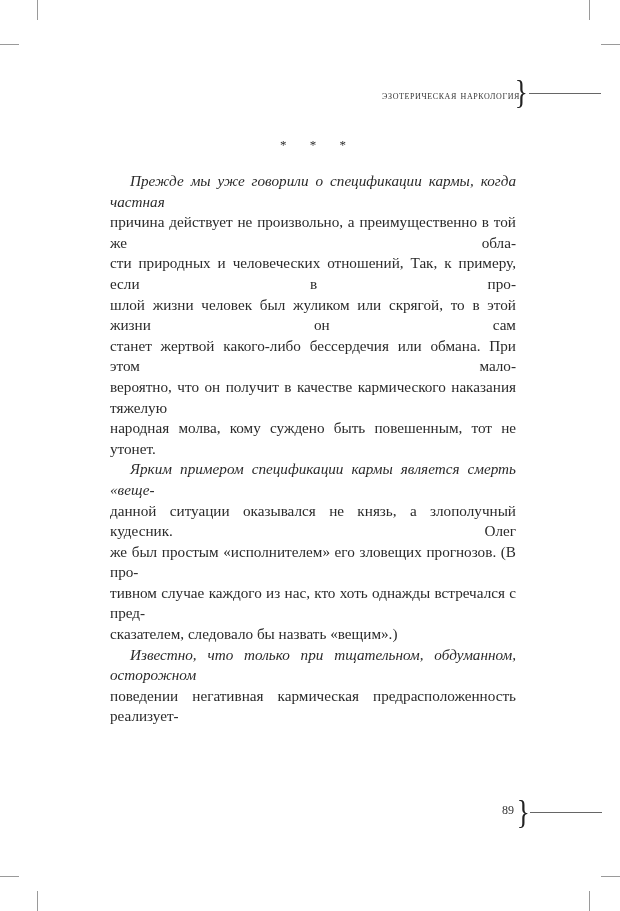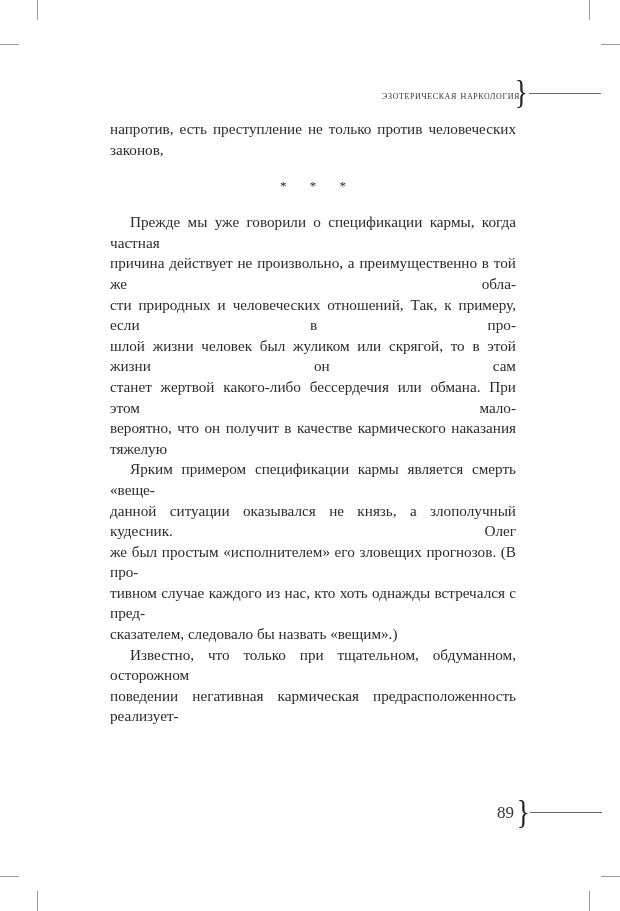--- a/index.html
+++ b/index.html
@@ -27,57 +27,57 @@
 
     .text {
       position: absolute; left: 110px; top: 119px; width: 406px;
       font-family: "Liberation Serif", serif;
       font-size: 15.2px; line-height: 20.6px; color: #2a2a2a;
     }
     .text p { margin: 0; text-align: justify; hyphens: manual; }
     .text .stars { text-align: center; letter-spacing: 10px; padding-left: 10px; margin: 16px 0 16px 0; font-size: 13px; line-height: 20px; }
     .line { display: block; text-align: justify; text-align-last: justify; }
     .line.last { text-align-last: left; }
-    .line.ind { text-indent: 20px; }
+    .line.ind { text-indent: 20px; font-style: italic; }
 
     .page-number {
       position: absolute; top: 803px; right: 106px;
-      font-family: "Liberation Serif", serif; font-size: 17px; color: #333;
+      font-family: "Liberation Serif", serif; font-size: 12px; color: #333;
     }
   </style>
 </head>
 <body>
 
 <div class="crop v" style="left:37px; top:0;"></div>
 <div class="crop h" style="left:0; top:44px;"></div>
 <div class="crop v" style="left:589px; top:0;"></div>
 <div class="crop h" style="left:601px; top:44px;"></div>
 <div class="crop h" style="left:0; top:876px;"></div>
 <div class="crop v" style="left:37px; top:891px;"></div>
 <div class="crop h" style="left:601px; top:876px;"></div>
 <div class="crop v" style="left:589px; top:891px;"></div>
 
 <div class="running-head">Эзотерическая наркология</div>
 <div class="brace" style="left:513px; top:75px;">}</div>
 <div class="rule" style="left:529px; top:93px; width:72px;"></div>
 
 <div class="text">
   <p>
-    <span class="line">напротив, есть преступление не только против человеческих законов,</span>
   </p>
 
   <div class="stars">* * *</div>
 
   <p>
     <span class="line ind">Прежде мы уже говорили о спецификации кармы, когда частная</span>
     <span class="line">причина действует не произвольно, а преимущественно в той же обла-</span>
     <span class="line">сти природных и человеческих отношений, Так, к примеру, если в про-</span>
     <span class="line">шлой жизни человек был жуликом или скрягой, то в этой жизни он сам</span>
     <span class="line">станет жертвой какого-либо бессердечия или обмана. При этом мало-</span>
     <span class="line">вероятно, что он получит в качестве кармического наказания тяжелую</span>
+    <span class="line last">народная молва, кому суждено быть повешенным, тот не утонет.</span>
   </p>
 
   <p>
     <span class="line ind">Ярким примером спецификации кармы является смерть «веще-</span>
     <span class="line">данной ситуации оказывался не князь, а злополучный кудесник. Олег</span>
     <span class="line">же был простым «исполнителем» его зловещих прогнозов. (В про-</span>
     <span class="line">тивном случае каждого из нас, кто хоть однажды встречался с пред-</span>
     <span class="line last">сказателем, следовало бы назвать «вещим».)</span>
   </p>
 

